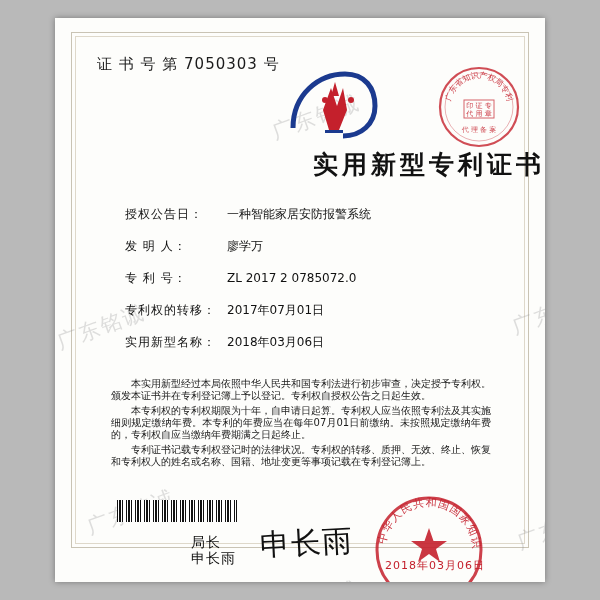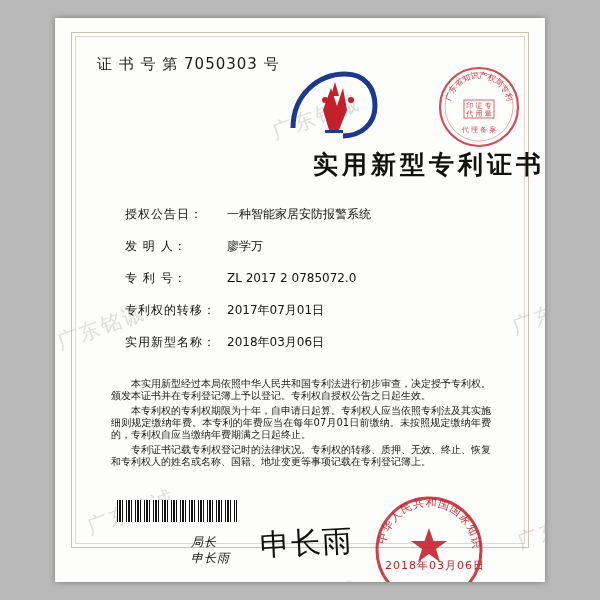--- a/index.html
+++ b/index.html
@@ -156,25 +156,24 @@
       #fff 4px, #fff 5px,
       #111 5px, #111 6px,
       #fff 6px, #fff 9px
     );
   }
 
   .signer {
     position: absolute;
     left: 136px;
     top: 516px;
-    font-size: 12px;
+    font-size: 14px;
     line-height: 16px;
     color: #111;
     letter-spacing: 1px;
-    font-style: italic;
   }
   .signature {
     position: absolute;
     left: 205px;
     top: 505px;
     font-size: 30px;
     color: #111;
     font-family: "DejaVu Serif", "Liberation Serif", serif;
     letter-spacing: 1px;
     transform: rotate(-3deg);

